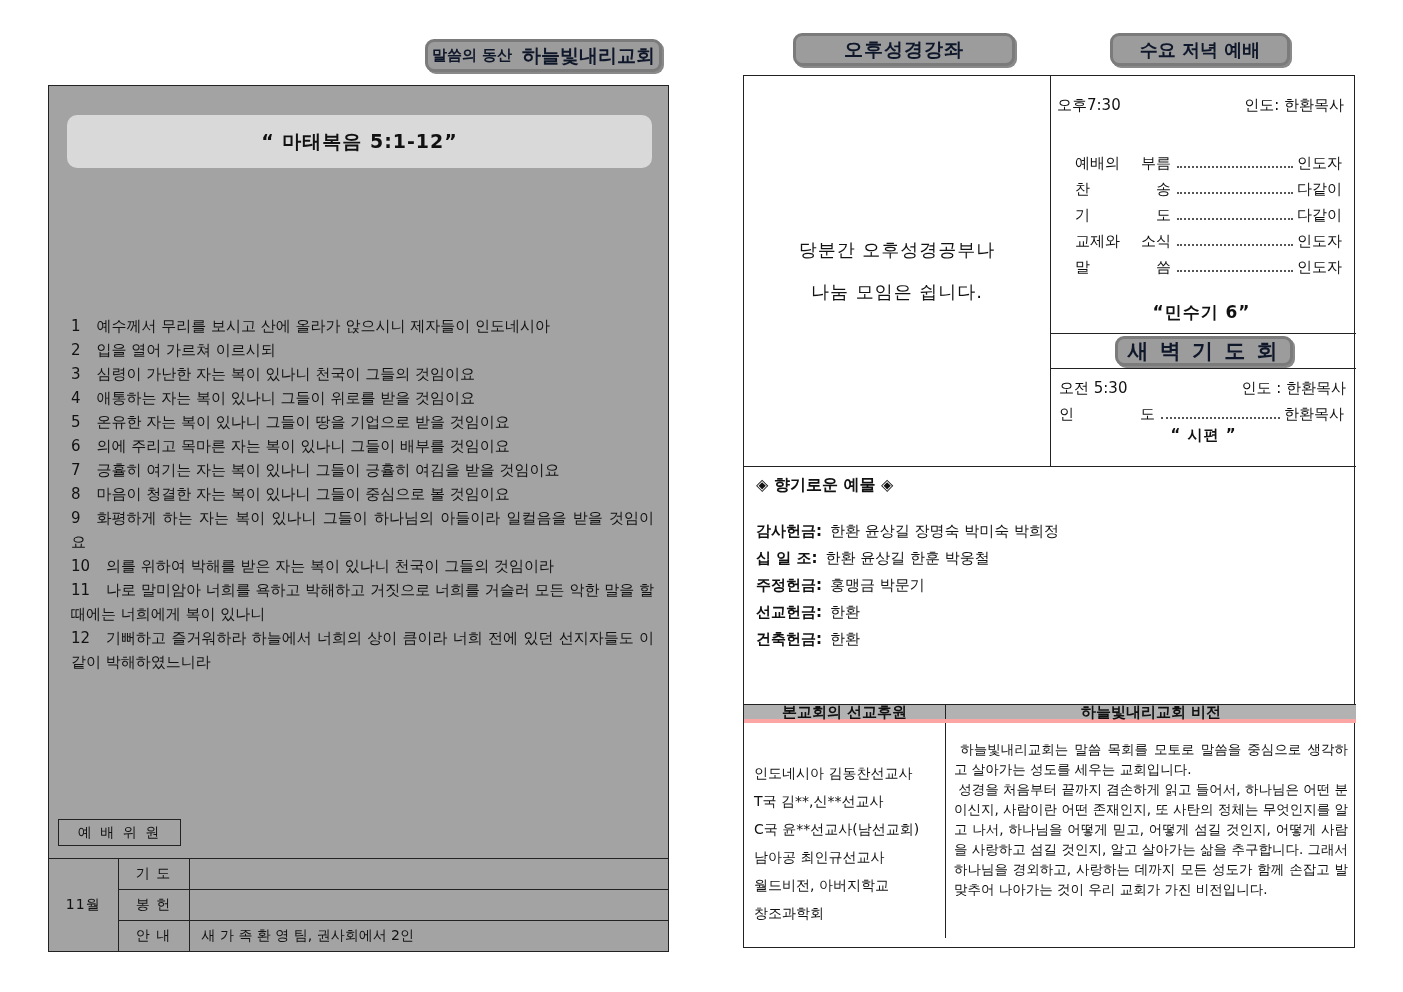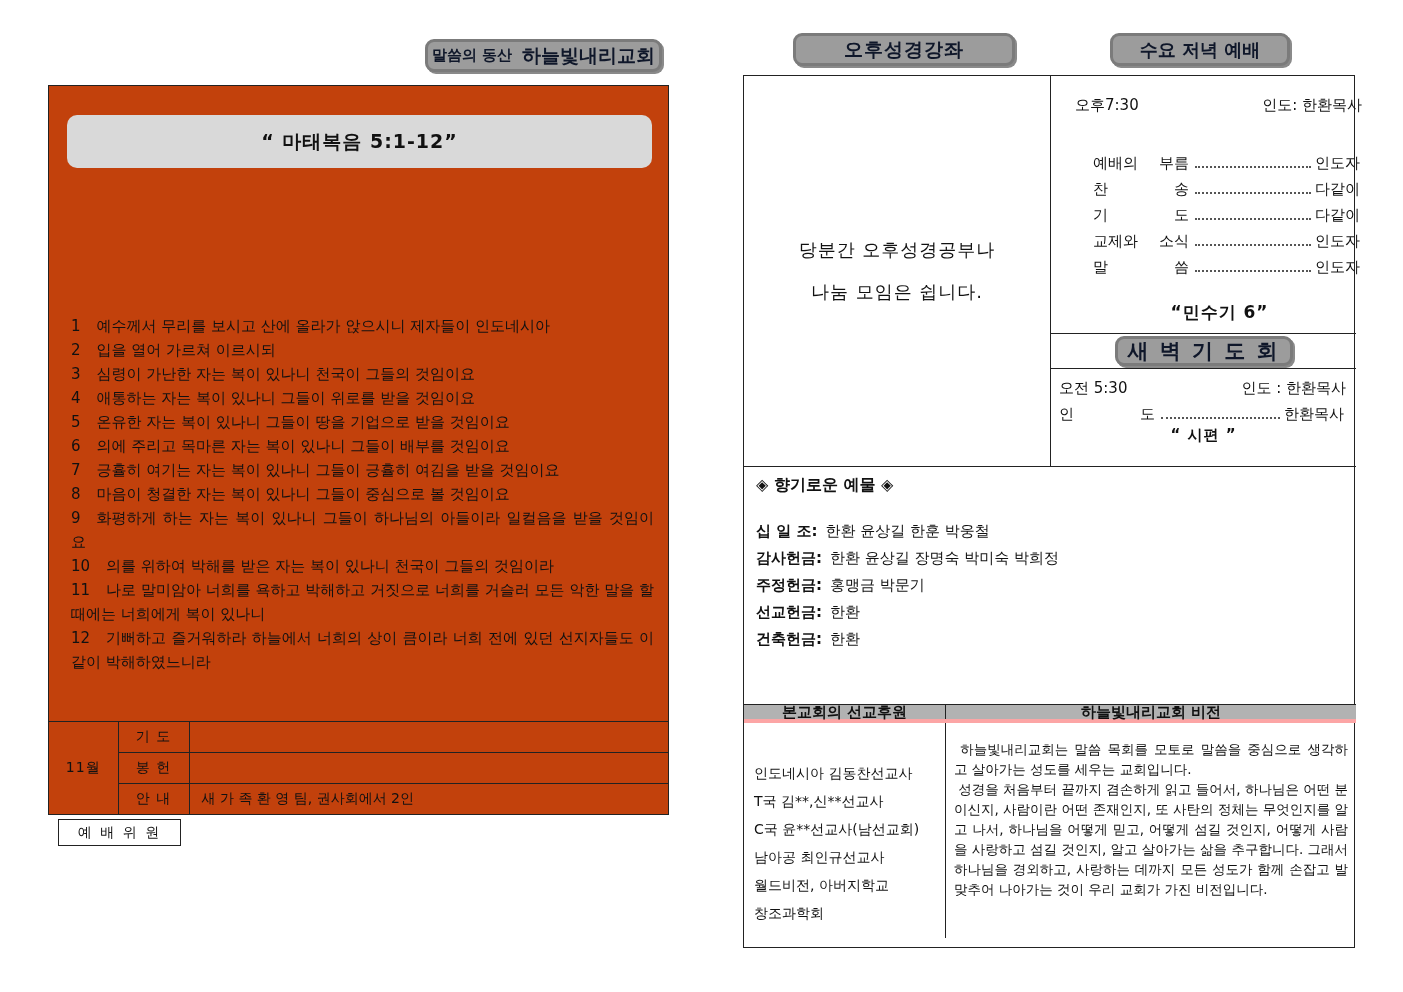--- a/index.html
+++ b/index.html
@@ -28,23 +28,23 @@
     justify-content: center;
     font-weight: bold;
     color: #0f172a;
     white-space: nowrap;
   }
 
   
   .page-left {
     position: absolute;
     left: 48px; top: 85px;
-    width: 621px; height: 730px;
+    width: 621px; height: 867px;
     border: 1px solid #222;
-    background: #c2410c;
+    background: #a3a3a3;
   }
   .title-bar {
     position: absolute;
     left: 18px; top: 29px;
     width: 585px; height: 53px;
     background: #d9d9d9;
     border-radius: 10px;
     display: flex;
     align-items: center;
     justify-content: center;
@@ -108,21 +108,21 @@
     display: flex;
     flex-direction: column;
     align-items: center;
     justify-content: center;
     gap: 18px;
     font-size: 18px;
     letter-spacing: 1px;
   }
   .wed-col {
     position: absolute;
-    left: 323px; top: 0;
+    left: 305px; top: 0;
     width: 305px; height: 390px;
   }
   .time-row {
     display: flex;
     justify-content: space-between;
     font-size: 15px;
     padding: 0 10px 0 8px;
   }
   .wed-time-row { margin-top: 20px; }
   .svc-items { margin-top: 32px; padding: 0 12px 0 26px; }
@@ -357,26 +357,26 @@
           <span class="svc-who">한환목사</span>
         </div>
       </div>
       <div class="scripture dawn-scripture">“ 시편 ”</div>
     </div>
 
     <div class="offerings">
       <div class="offerings-title">◈  향기로운 예물  ◈</div>
       <div class="offer-list">
         <div class="offer-row">
+          <span class="offer-label">감사헌금:</span>
+          <span>한환 윤상길 장명숙 박미숙 박희정</span>
+        </div>
+        <div class="offer-row">
           <span class="offer-label">십 일 조:</span>
           <span>한환 윤상길 한훈 박웅철</span>
-        </div>
-        <div class="offer-row">
-          <span class="offer-label">감사헌금:</span>
-          <span>한환 윤상길 장명숙 박미숙 박희정</span>
         </div>
         <div class="offer-row">
           <span class="offer-label">주정헌금:</span>
           <span>홍맹금 박문기</span>
         </div>
         <div class="offer-row">
           <span class="offer-label">선교헌금:</span>
           <span>한환</span>
         </div>
         <div class="offer-row">

